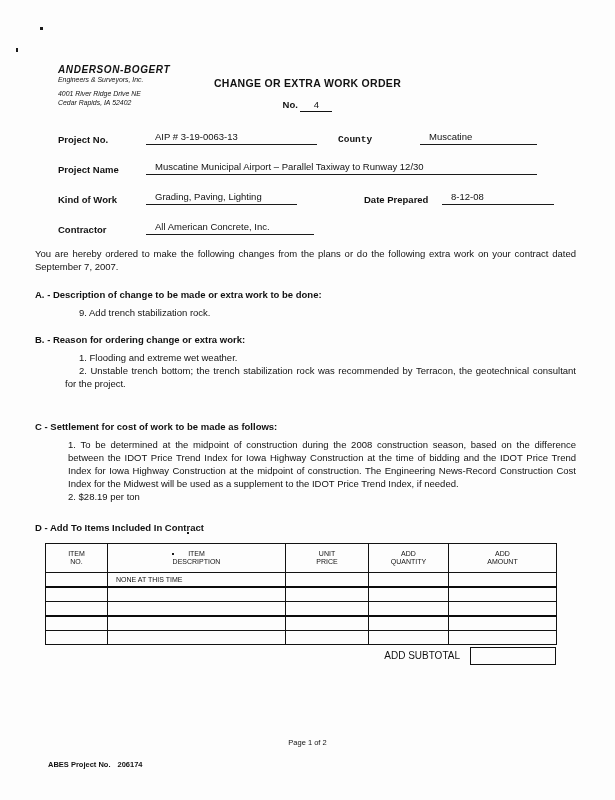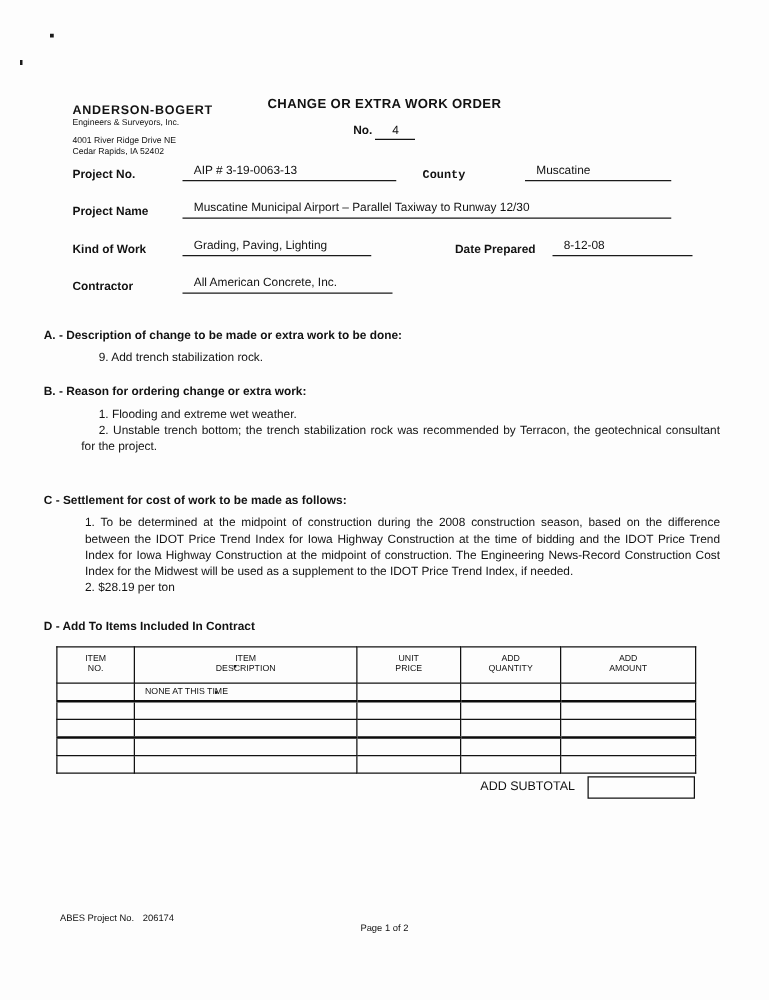--- a/index.html
+++ b/index.html
@@ -9,21 +9,21 @@
     font-family:"Liberation Sans", sans-serif;
   }
   
   .speck { position:absolute; background:#1a1a1a; }
   .speck.s1 { left:40px; top:27px; width:3px; height:3px; }
   .speck.s2 { left:16px; top:48px; width:2px; height:4px; }
   .speck.s3 { left:187px; top:532px; width:2px; height:2px; }
   .speck.s4 { left:172px; top:553px; width:2px; height:2px; }
 
   
-  .letterhead { position:absolute; left:58px; top:83px; }
+  .letterhead { position:absolute; left:58px; top:64px;font-style:italic; }
   .company  { font-size:10px; font-weight:bold; letter-spacing:.6px; }
   .division { font-size:6.9px; margin-top:1px; }
   .address  { font-size:6.9px; line-height:9px; margin-top:6px; }
 
   
   .doc-title { position:absolute; top:77px; left:0; width:100%; text-align:center;
                font-size:10.5px; font-weight:bold; letter-spacing:.3px; }
   .no-line  { position:absolute; top:99px; left:0; width:100%; text-align:center; font-size:9.5px; }
   .no-label { font-weight:bold; }
   .no-value { display:inline-block; min-width:22px; padding:0 5px 1px;
@@ -68,21 +68,21 @@
   .c-itemno { width:62px; } .c-desc { width:178px; } .c-unit { width:83px; }
   .c-qty { width:80px; } .c-amt { width:108px; }
   tr.thick td { border-bottom:2.5px solid #0c0c0c; }
 
   .subtotal-row { display:flex; justify-content:flex-end; align-items:center;
                   width:511px; margin-left:10px; height:21px; }
   .subtotal-label { font-size:10px; margin-right:10px; }
   .subtotal-box { width:86px; height:18px; border:1.5px solid #121212; box-sizing:border-box; font-size:7.5px; }
 
   
-  .footer-abes { position:absolute; left:48px; top:730px; font-size:7.5px; }
+  .footer-abes { position:absolute; left:48px; top:760px; font-size:7.5px;font-weight:bold; }
   .footer-abes .val { margin-left:7px; }
   .footer-page { position:absolute; top:738px; left:0; width:100%; text-align:center; font-size:7.5px; }
 </style>
 </head>
 <body>
 
 <div class="page">
 
   <div class="speck s1"></div>
   <div class="speck s2"></div>
@@ -122,20 +122,21 @@
       <span class="flabel2">Date Prepared</span>
       <span class="fvalue v2">8-12-08</span>
     </div>
     <div class="frow r4">
       <span class="flabel">Contractor</span>
       <span class="fvalue v1">All American Concrete, Inc.</span>
     </div>
   </div>
 
   <div class="body">
+    <div class="intro">You are hereby ordered to make the following changes from the plans or do the following extra work on your contract dated September 7, 2007.</div>
 
     <div class="sec-heading h-a">A. - Description of change to be made or extra work to be done:</div>
     <div class="items">
       <div class="item-ab">9.  Add trench stabilization rock.</div>
     </div>
 
     <div class="sec-heading h-b">B. - Reason for ordering change or extra work:</div>
     <div class="items">
       <div class="item-ab">1.  Flooding and extreme wet weather.</div>
       <div class="item-ab item-b2">2.  Unstable trench bottom; the trench stabilization rock was recommended by Terracon, the geotechnical consultant for the project.</div>

